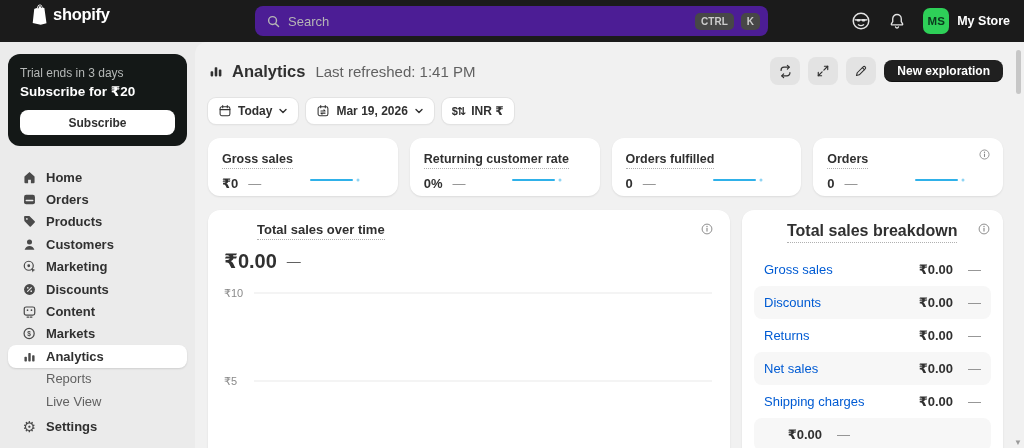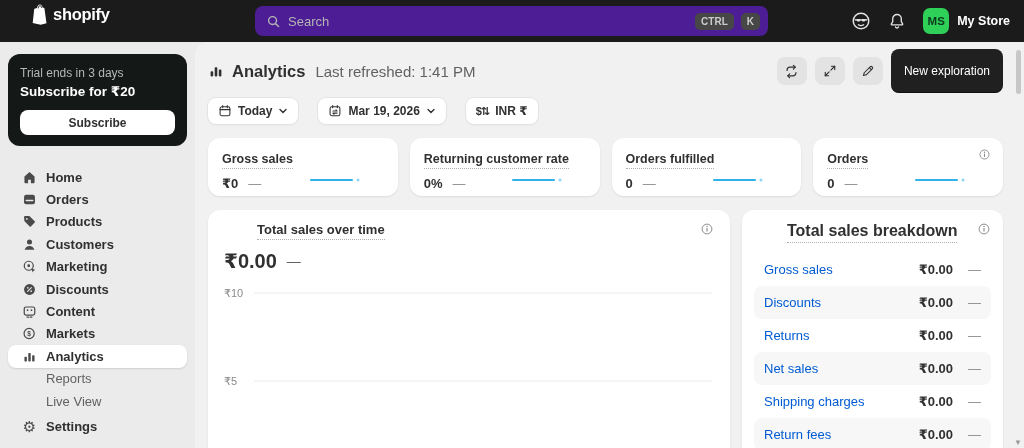--- a/index.html
+++ b/index.html
@@ -46,25 +46,25 @@
   
   .main { position:absolute; top:42px; left:195px; right:0; bottom:0; background:#f1f1f1;
     border-top-left-radius:12px; padding:14px 21px 0 13px; }
   .page-header { display:flex; align-items:center; height:30px; }
   .title-ic { color:#303030; }
   .page-title { font-size:16.5px; font-weight:700; margin-left:8px; }
   .refreshed { font-size:15px; color:#616161; margin-left:10px; }
   .header-actions { margin-left:auto; display:flex; align-items:center; gap:8px; }
   .icon-btn { width:30px; height:28px; border-radius:8px; background:#e3e3e3; border:none; display:flex;
     align-items:center; justify-content:center; color:#303030; cursor:pointer; }
-  .primary-btn { height:44px; padding:0 13px; border:none; border-radius:8px; background:#202020; color:#fff;
-    font-size:12px; font-weight:400; cursor:pointer; font-family:"Liberation Sans",sans-serif;
+  .primary-btn { height:22px; padding:0 13px; border:none; border-radius:8px; background:#202020; color:#fff;
+    font-size:12px; font-weight:700; cursor:pointer; font-family:"Liberation Sans",sans-serif;
     box-shadow:inset 0 -1px 0 rgba(0,0,0,.5); }
 
-  .filter-row { display:flex; gap:20px; margin-top:12px; }
+  .filter-row { display:flex; gap:8px; margin-top:12px; }
   .pill { height:26px; background:#fff; border-radius:8px; box-shadow:0 0 0 1px #e3e3e3, 0 1px 2px rgba(0,0,0,.08);
     display:flex; align-items:center; gap:6px; padding:0 10px; font-size:12px; font-weight:600; cursor:pointer; }
   .pill .pic { color:#303030; }
   .cur-glyph { font-size:11px; font-weight:700; letter-spacing:-1px; }
 
   .metric-row { margin-top:14px; display:grid; grid-template-columns:repeat(4,1fr); gap:12px; }
   .mcard { position:relative; background:#fff; border-radius:12px; box-shadow:0 1px 2px rgba(0,0,0,.09);
     padding:11px 14px 10px; height:58px; }
   .dotted-title { display:inline-block; font-size:12.5px; font-weight:600; border-bottom:1.5px dotted #b0b0b0;
     padding-bottom:2px; cursor:pointer; }
@@ -475,21 +475,20 @@
           <span class="blabel">Net sales</span>
           <span class="bval">₹0.00</span>
           <span class="bdash">—</span>
         </div>
         <div class="brow">
           <span class="blabel">Shipping charges</span>
           <span class="bval">₹0.00</span>
           <span class="bdash">—</span>
         </div>
         <div class="brow alt">
-          <span class="blabel">Return fees</span>
           <span class="bval">₹0.00</span>
           <span class="bdash">—</span>
         </div>
 
       </div>
     </div>
   </div>
 </div>
 
 <div class="scroll-thumb"></div>

